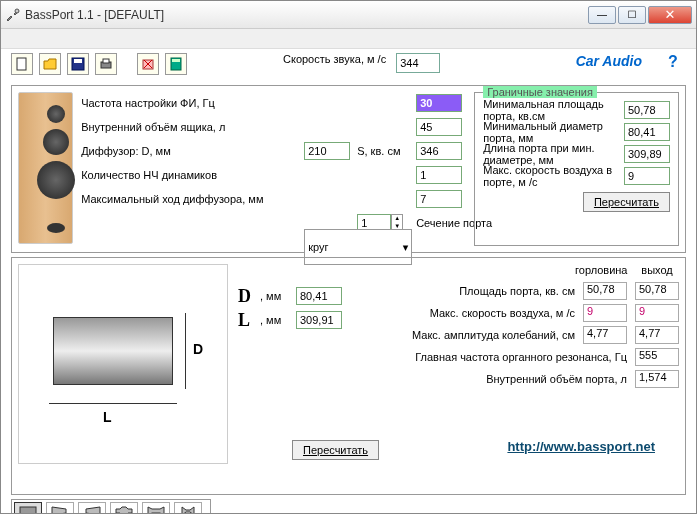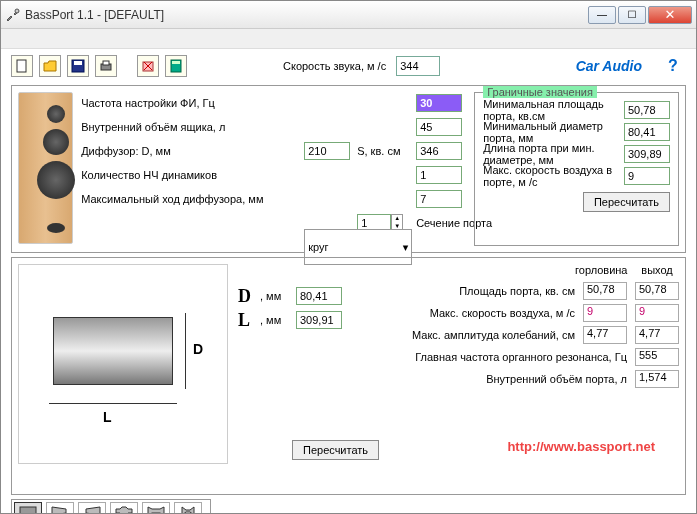--- a/index.html
+++ b/index.html
@@ -7,62 +7,62 @@
 
 .titlebar { height: 28px; background: linear-gradient(#fff, #e8e8e8); display: flex; align-items: center; padding: 0 4px; border-bottom: 1px solid #ccc; }
 .titlebar .icon { width: 16px; height: 16px; margin-right: 4px; }
 .titlebar .title { flex: 1; color: #333; font-size: 12px; }
 .winbtns { display: flex; gap: 2px; }
 .winbtn { width: 28px; height: 18px; border: 1px solid #8a9bb0; border-radius: 2px; background: linear-gradient(#f5f8fc,#dde7f2); font-size: 10px; display: flex; align-items: center; justify-content: center; cursor: pointer; }
 .winbtn.close { background: linear-gradient(#e98,#d43); color: #fff; width: 44px; font-size: 13px; }
 
 .menubar { height: 20px; background: #f0f0f0; border-bottom: 1px solid #ddd; }
 
-.toolbar { height: 34px; display: flex; align-items: center; padding: 4px 10px; gap: 6px; }
+.toolbar { height: 34px; display: flex; align-items: flex-start; padding: 4px 10px; gap: 6px; }
 .tbtn { width: 22px; height: 22px; border: 1px solid #999; background: #fefeee; display: flex; align-items: center; justify-content: center; cursor: pointer; }
 .tlabel { margin-left: 90px; }
 .tinput { width: 44px; height: 20px; border: 1px solid #7a9; background: #fff; padding: 0 3px; margin-left: 4px; }
 .carlink { margin-left: auto; color: #0066cc; font-style: italic; font-size: 14px; font-weight: bold; margin-right: 20px; }
 .help { width: 18px; height: 18px; color: #0066cc; font-size: 16px; font-weight: bold; cursor: pointer; }
 
 .panel1 { margin: 2px 10px; border: 1px solid #999; height: 168px; display: flex; padding: 6px; gap: 8px; }
 .speaker { width: 76px; height: 152px; border: 1px solid #ccc; background: linear-gradient(to right,#d8a870,#e8c090,#d8a870); position: relative; border-radius: 2px; }
 .spk-d { position: absolute; border-radius: 50%; background: radial-gradient(#666,#222); }
 .form1 { flex: 1; display: grid; grid-template-columns: 220px 50px 56px 50px; grid-auto-rows: 22px; align-items: center; gap: 2px 3px; }
 .lbl { white-space: nowrap; }
 .inp { width: 46px; height: 18px; border: 1px solid #7a7; background: #fff; padding: 0 3px; }
 .inp.sel { background: #8b5cf6; color: #fff; font-weight: bold; }
 .sel-box { width: 108px; height: 36px; border: 1px solid #999; background: #fff; padding: 0 3px; display: flex; align-items: center; justify-content: space-between; }
 
 .limits { width: 278px; border: 1px solid #999; padding: 6px 8px; position: relative; }
 .limits .legend { position: absolute; top: -7px; left: 8px; background: #86efac; padding: 0 4px; color: #555; }
 .limits .row { display: flex; align-items: center; height: 22px; }
 .limits .row .ll { flex: 1; }
-.recalc { border: 1px solid #888; background: #f0f0f0; padding: 3px 10px; cursor: pointer; }
+.recalc { border: 1px solid #888; background: #f0f0f0; padding: 3px 10px; cursor: pointer; text-decoration: underline; }
 
 .panel2 { margin: 4px 10px; border: 1px solid #999; height: 238px; padding: 6px; display: flex; gap: 10px; position: relative; }
 .diagram { width: 210px; height: 200px; border: 1px solid #ccc; background: #fff; position: relative; }
 .cyl { position: absolute; left: 34px; top: 52px; width: 120px; height: 68px; background: linear-gradient(#999,#eee,#777); border: 1px solid #333; }
 .arrow-h { position: absolute; border-top: 1px solid #333; height: 1px; }
 .arrow-v { position: absolute; border-left: 1px solid #333; width: 1px; }
 .dlbl { position: absolute; font-weight: bold; font-size: 14px; }
 
 .mid { width: 130px; }
 .mid .dl { display: flex; align-items: center; height: 24px; }
 .mid .dl .big { font-size: 18px; font-weight: bold; font-family: Georgia, serif; width: 22px; }
 .mid .dl .unit { width: 36px; }
 
 .results { flex: 1; }
 .results .hdr { display: flex; justify-content: flex-end; gap: 16px; margin-bottom: 4px; }
 .results .hdr span { width: 44px; text-align: center; }
 .results .row { display: flex; align-items: center; height: 22px; gap: 8px; }
 .results .row .rl { flex: 1; white-space: nowrap; text-align: right; }
 .results .row .rv { width: 44px; height: 18px; border: 1px solid #aaa; padding: 0 3px; }
 .pink { color: #c4006a; }
-.url { position: absolute; right: 30px; bottom: 40px; color: #ef4444; font-size: 13px; font-weight: bold; }
+.url { position: absolute; right: 30px; bottom: 40px; color: #0c4a6e; text-decoration: underline; font-size: 13px; font-weight: bold; }
 .recalc2 { position: absolute; left: 280px; bottom: 34px; }
 
 .tabs { margin: 2px 10px; height: 24px; border: 1px solid #999; display: flex; align-items: center; padding: 2px; gap: 4px; width: 200px; }
 .tab { width: 28px; height: 18px; border: 1px solid #aaa; display: flex; align-items: center; justify-content: center; cursor: pointer; }
 .tab.active { border: 1px solid #333; background: #ddd; }
 </style>
 </head>
 <body>
 
 <div class="titlebar">

